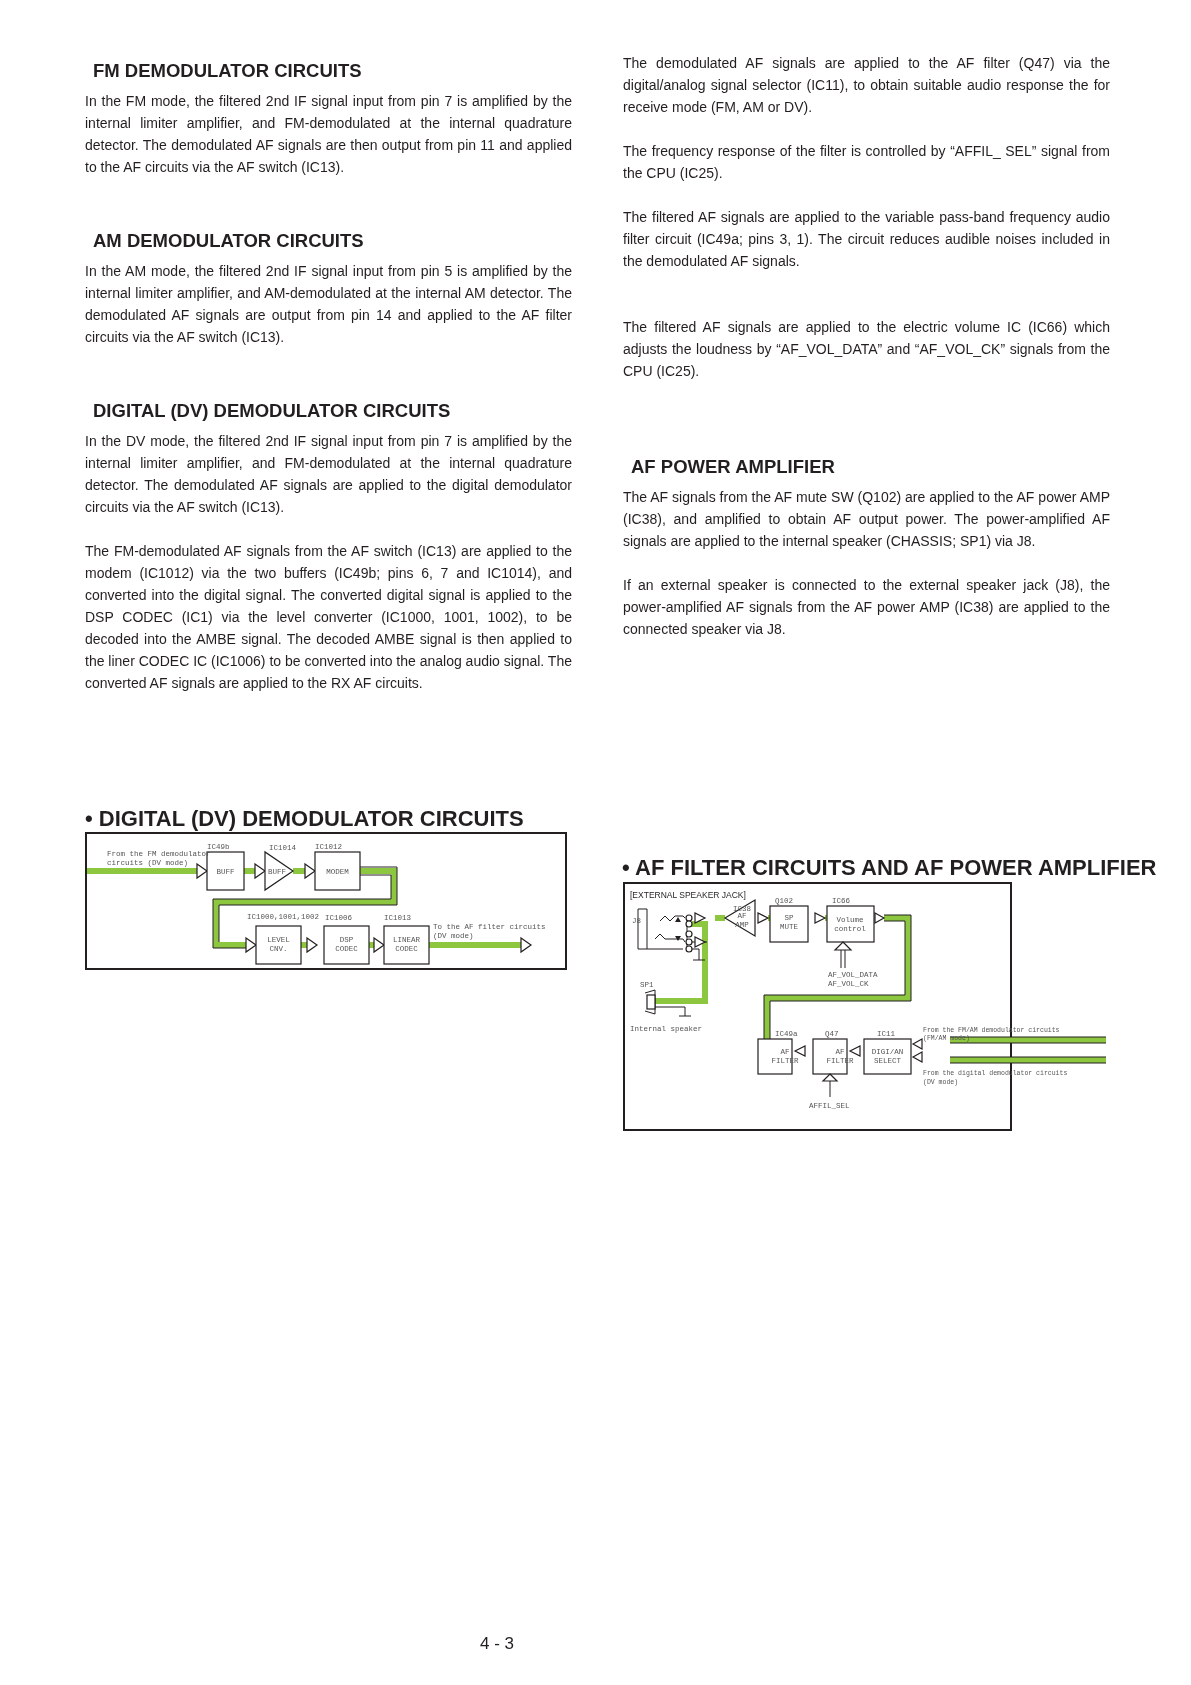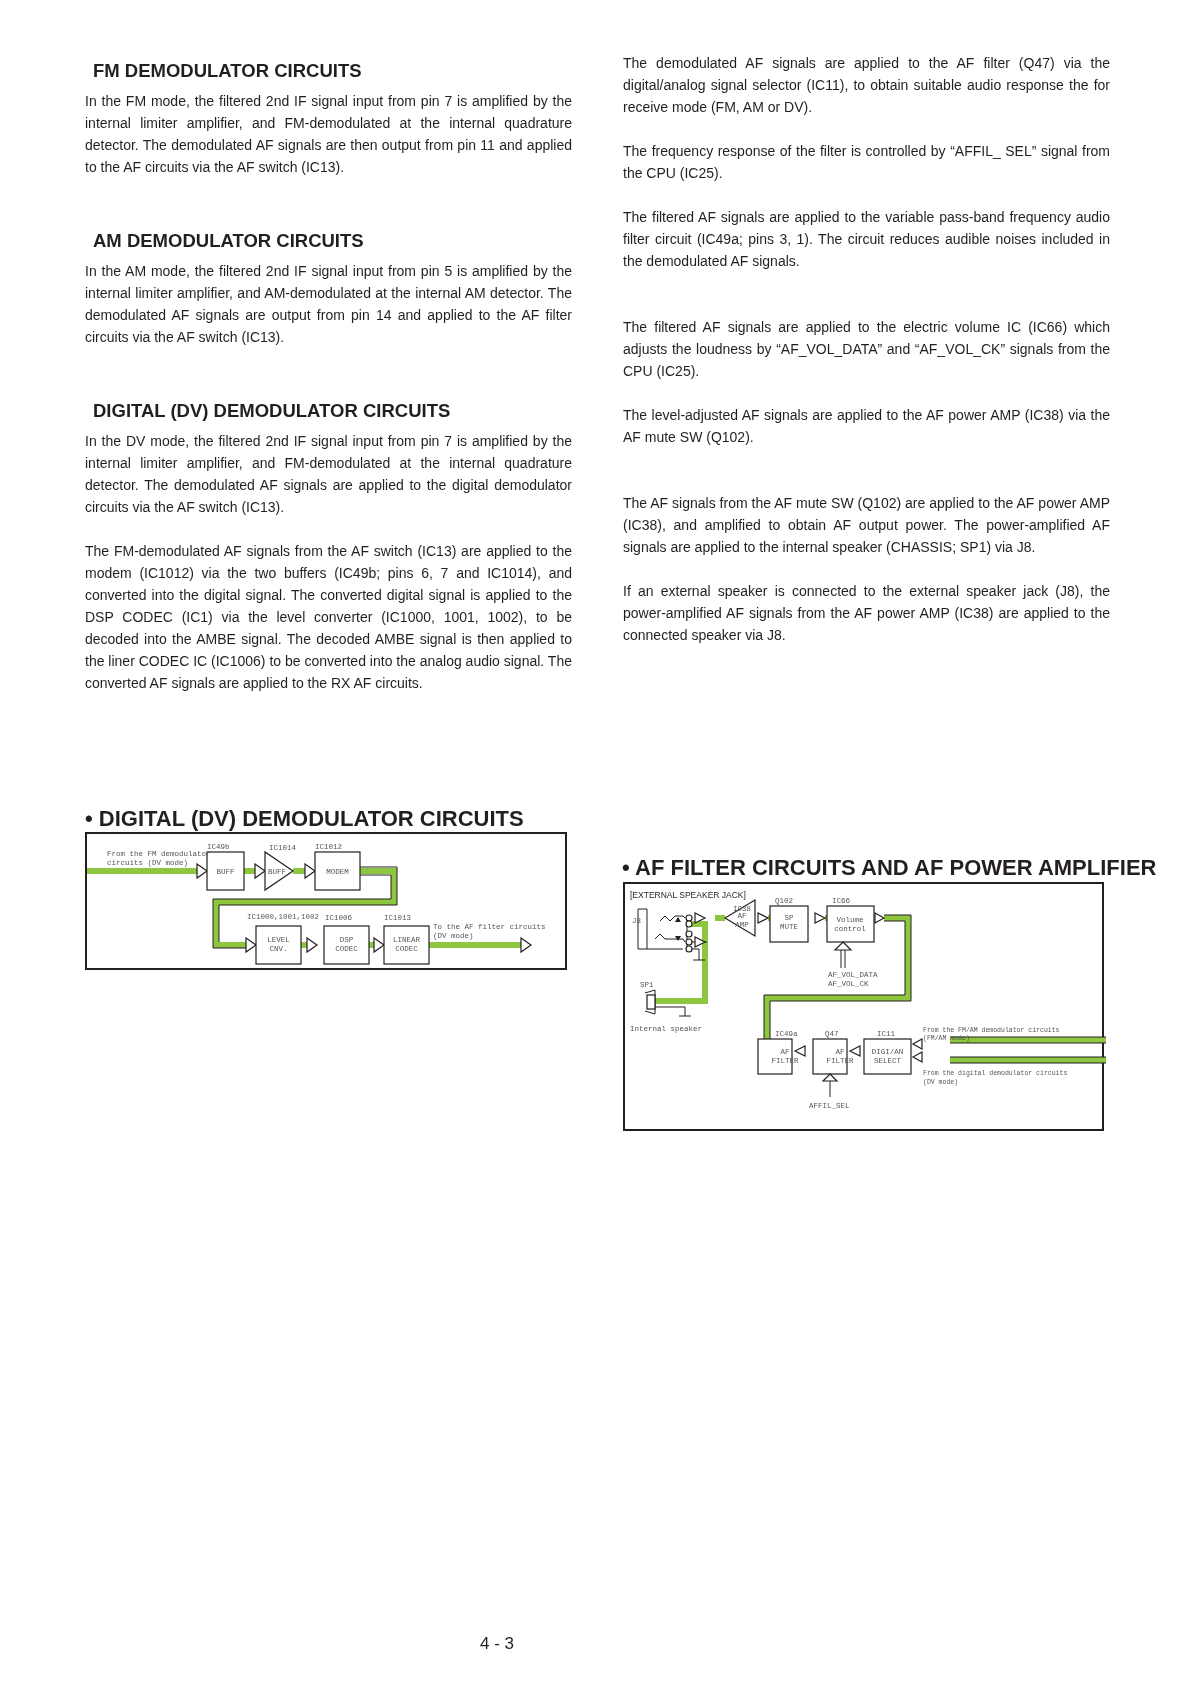--- a/index.html
+++ b/index.html
@@ -36,22 +36,22 @@
 
 <div class="col col-right">
   <p>The demodulated AF signals are applied to the AF filter (Q47) via the digital/analog signal selector (IC11), to obtain suitable audio response the for receive mode (FM, AM or DV).</p>
   <div class="gap"></div>
   <p>The frequency response of the filter is controlled by “AFFIL_ SEL” signal from the CPU (IC25).</p>
   <div class="gap"></div>
   <p>The filtered AF signals are applied to the variable pass-band frequency audio filter circuit (IC49a; pins 3, 1). The circuit reduces audible noises included in the demodulated AF signals.</p>
   <div class="gap2"></div>
   <p>The filtered AF signals are applied to the electric volume IC (IC66) which adjusts the loudness by “AF_VOL_DATA” and “AF_VOL_CK” signals from the CPU (IC25).</p>
   <div class="gap"></div>
-  <p>The level-adjusted AF signals are applied to the AF power AMP (IC38) via the AF mute SW (Q102).</p>
-  <div class="gap2"></div>
+  <div class="gap2"></div>
+  <h2>AF POWER AMPLIFIER</h2>
   <p>The AF signals from the AF mute SW (Q102) are applied to the AF power AMP (IC38), and amplified to obtain AF output power. The power-amplified AF signals are applied to the internal speaker (CHASSIS; SP1) via J8.</p>
   <div class="gap"></div>
   <p>If an external speaker is connected to the external speaker jack (J8), the power-amplified AF signals from the AF power AMP (IC38) are applied to the connected speaker via J8.</p>
 </div>
 
 <div class="diag-title" style="position:absolute; left:85px; top:808px;">• DIGITAL (DV) DEMODULATOR  CIRCUITS</div>
 <div class="diagram" style="left:85px; top:832px; width:482px; height:138px;">
   <svg width="482" height="138" viewBox="0 0 482 138">
     <g stroke="#8dc63f" stroke-width="6" fill="none">
       <polyline points="0,37 110,37"></polyline>
@@ -99,21 +99,21 @@
       <text x="259.5" y="117" text-anchor="middle">CODEC</text>
       <text x="319.5" y="108" text-anchor="middle">LINEAR</text>
       <text x="319.5" y="117" text-anchor="middle">CODEC</text>
       <text x="346" y="95">To the AF filter circuits</text>
       <text x="346" y="104">(DV mode)</text>
     </g>
   </svg>
 </div>
 
 <div class="diag-title" style="position:absolute; left:622px; top:857px;">• AF FILTER CIRCUITS AND AF POWER AMPLIFIER</div>
-<div class="diagram" style="left:623px; top:882px; width:481px; height:249px;">
+<div class="diagram" style="left:623px; top:882px; width:389px; height:249px;">
   <svg width="483" height="249" viewBox="0 0 483 249">
     <g stroke="#8dc63f" stroke-width="6" fill="none">
       <polyline points="90,34 100,34"></polyline>
       <polyline points="143,34 155,34"></polyline>
       <polyline points="200,34 210,34"></polyline>
       <polyline points="259,34 283,34 283,114 142,114 142,167 164,167"></polyline>
       <polyline points="203,167 211,167"></polyline>
       <polyline points="250,167 263,167"></polyline>
       <polyline points="325,156 481,156"></polyline>
       <polyline points="325,176 481,176"></polyline>

